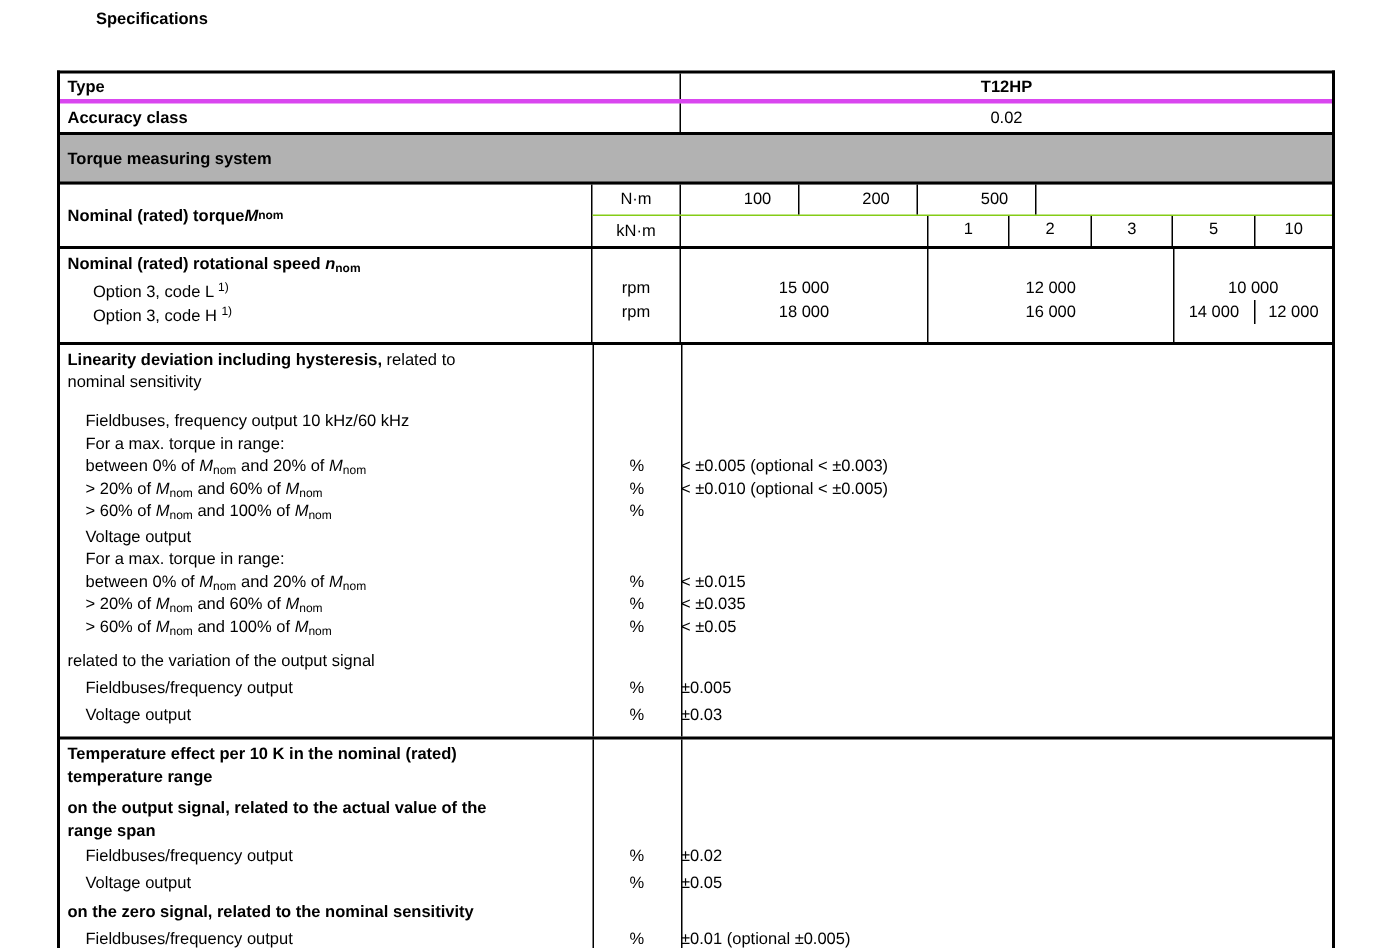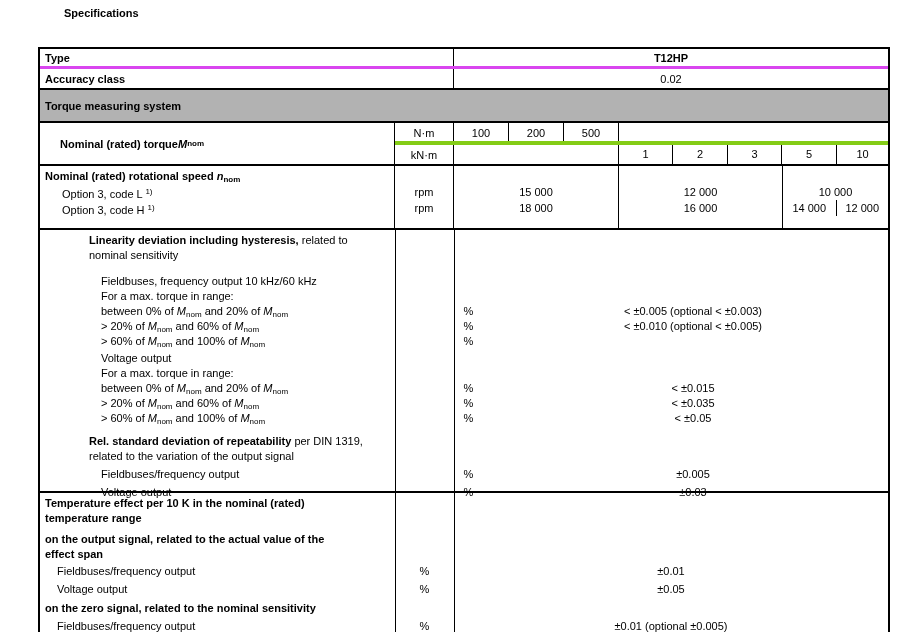--- a/index.html
+++ b/index.html
@@ -11,34 +11,34 @@
   .spec-table { position:absolute; left:38px; top:47px; width:852px;
     border:2px solid #000; border-bottom:none; font-size:11px; }
 
   .row { position:relative; display:flex; }
   .r-type { height:20px; border-bottom:3px solid #d946ef; }
   .r-accuracy { height:19px; }
   .r-section { height:35px; border-top:2px solid #000; border-bottom:2px solid #000;
     background:#b2b2b2; display:flex; align-items:center; padding-left:5px; font-weight:700; }
   .r-torque { height:43px; border-bottom:2px solid #000; }
   .r-speed { height:64px; border-bottom:2px solid #000; }
-  .r-linearity { height:263px; border-bottom:2px solid #000;padding-left:44px; }
+  .r-linearity { height:263px; border-bottom:2px solid #000; }
   .r-temperature { height:160px; border-bottom:2px solid #000; }
   .r-partial { height:40px; }
 
   .lab414 { width:414px; border-right:1px solid #000; display:flex; align-items:center;
     padding-left:5px; font-weight:700; }
   .val-rest { flex:1; display:flex; align-items:center; justify-content:center; }
   .bold { font-weight:700; }
 
   
-  .t-label { width:355px; border-right:1px solid #000; display:flex; align-items:center; padding-left:20px; }
+  .t-label { width:355px; border-right:1px solid #000; display:flex; align-items:center; padding-left:5px; }
   .t-right { flex:1; display:flex; flex-direction:column; }
   .t-sub { display:flex; height:22px; }
-  .t-sub1 { border-bottom:4px solid #84cc16; }
+  .t-sub1 { border-bottom:1px solid #84cc16;gap:24px; }
   .t-sub2 { height:20px; }
   .t-unit { width:59px; border-right:1px solid #000; text-align:center; line-height:20px; }
   .t-c { width:55px; border-right:1px solid #000; text-align:center; line-height:20px; }
   .t-blank { width:165px; border-right:1px solid #000; }
   .t-k { width:54px; border-right:1px solid #000; text-align:center; line-height:19px; }
   .t-k2 { width:55px; border-right:1px solid #000; text-align:center; line-height:19px; }
   .t-last { flex:1; text-align:center; line-height:19px; }
   .t-rest { flex:1; }
 
   
@@ -54,21 +54,21 @@
   .split .right { border-left:1px solid #000; }
 
   
   .blk { padding-top:3px; }
   .vl { position:absolute; top:0; bottom:0; width:1px; background:#000; }
   .vl-a { left:355px; } .vl-b { left:414px; }
   .bl { display:flex; }
   .ln { height:15px; line-height:15px; white-space:nowrap; }
   .bl-l { width:355px; padding-left:5px; overflow:hidden; }
   .bl-u { width:59px; text-align:center; }
-  .bl-v { flex:1; text-align:center; }
+  .bl-v { flex:1; text-align:left; }
   .ind { padding-left:17px; }
   .g2{height:2px;} .g3{height:3px;} .g4{height:4px;} .g6{height:6px;} .g8{height:8px;} .g11{height:11px;}
 
   
   .rt-b { font-weight:700; }
   .rt-i { font-style:italic; }
   .rt-sub { font-size:8px; vertical-align:-2px; }
   .rt-sup { font-size:8px; vertical-align:4px; }
 </style>
 </head>
@@ -196,23 +196,20 @@
           <div class="bl-u">%</div>
           <div class="bl-v">&lt; ±0.035</div>
         </div>
         <div class="bl ln">
           <div class="bl-l ind"><span>&gt; 60% of </span><span class="rt-i">M</span><span class="rt-sub">nom</span><span> and 100% of </span><span class="rt-i">M</span><span class="rt-sub">nom</span></div>
           <div class="bl-u">%</div>
           <div class="bl-v">&lt; ±0.05</div>
         </div>
         <div class="g8"></div>
         <div class="bl ln">
-            <div class="bl-l"><span class="rt-b">Rel. standard deviation of repeatability</span><span> per DIN 1319,</span></div>
-          </div>
-        <div class="bl ln">
             <div class="bl-l">related to the variation of the output signal</div>
           </div>
         <div class="g3"></div>
         <div class="bl ln">
           <div class="bl-l ind">Fieldbuses/frequency output</div>
           <div class="bl-u">%</div>
           <div class="bl-v">±0.005</div>
         </div>
         <div class="g3"></div>
         <div class="bl ln">
@@ -231,27 +228,27 @@
             <div class="bl-l bold">Temperature effect per 10 K in the nominal (rated)</div>
           </div>
         <div class="bl ln">
             <div class="bl-l bold">temperature range</div>
           </div>
         <div class="g6"></div>
         <div class="bl ln">
             <div class="bl-l bold">on the output signal, related to the actual value of the</div>
           </div>
         <div class="bl ln">
-            <div class="bl-l bold">effect span</div>
+            <div class="bl-l bold">range span</div>
           </div>
         <div class="g2"></div>
         <div class="bl ln">
           <div class="bl-l ind">Fieldbuses/frequency output</div>
           <div class="bl-u">%</div>
-          <div class="bl-v">±0.01</div>
+          <div class="bl-v">±0.02</div>
         </div>
         <div class="g3"></div>
         <div class="bl ln">
           <div class="bl-l ind">Voltage output</div>
           <div class="bl-u">%</div>
           <div class="bl-v">±0.05</div>
         </div>
         <div class="g4"></div>
         <div class="bl ln">
             <div class="bl-l bold">on the zero signal, related to the nominal sensitivity</div>

